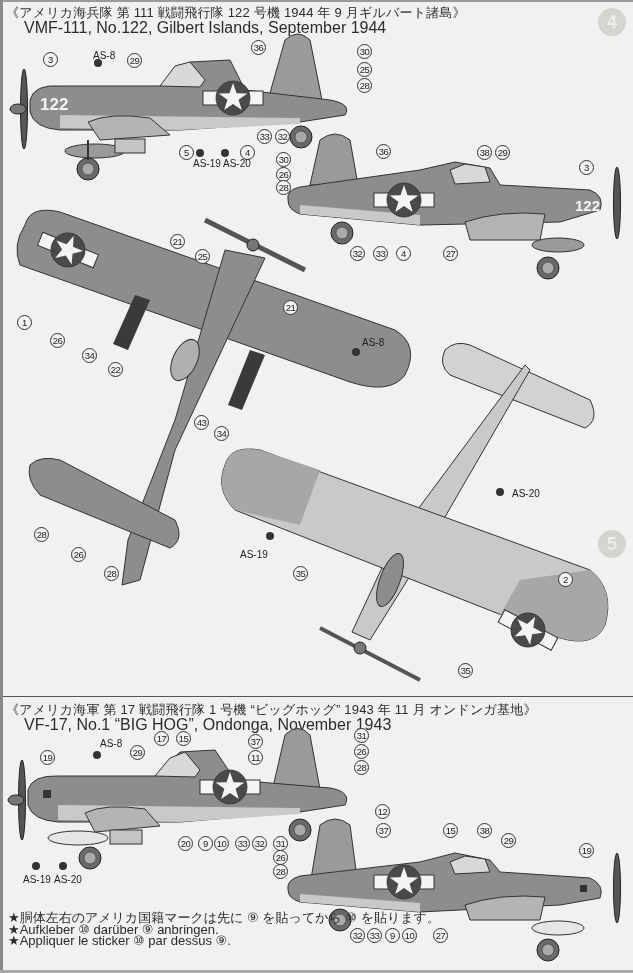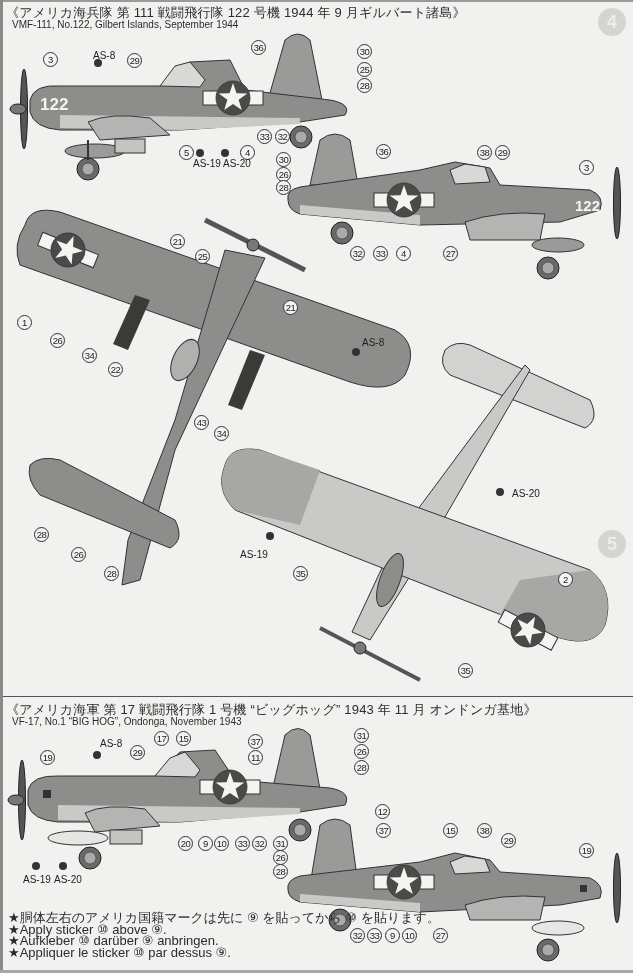--- a/index.html
+++ b/index.html
@@ -6,21 +6,21 @@
   body {
     width:633px; height:973px; position:relative; overflow:hidden;
     background:#f1f1ef;
     font-family:"Liberation Sans","DejaVu Sans",sans-serif;
     color:#2a2a2a;
   }
   .page-border-left { position:absolute; left:0; top:0; width:3px; height:973px; background:#8a8a88; }
   .page-border-top { position:absolute; left:0; top:0; width:633px; height:2px; background:#9a9a98; }
   .page-border-bottom { position:absolute; left:0; bottom:0; width:633px; height:3px; background:#a8a8a6; }
   .section-title-jp { position:absolute; left:6px; font-size:13px; letter-spacing:0.2px; white-space:nowrap; color:#2c2c2c; }
-  .section-title-en { position:absolute; left:12px; font-size:10px; white-space:nowrap; color:#2c2c2c; }
+  .section-title-en { position:absolute; left:24px; font-size:16px; white-space:nowrap; color:#2c2c2c; }
   .divider { position:absolute; left:3px; width:630px; height:1px; background:#555; }
   svg.art { position:absolute; left:0; top:0; }
   .callout { position:absolute; font-size:9.5px; width:13px; height:13px; line-height:13px; text-align:center;
     border:1px solid #333; border-radius:50%; background:#f3f3f1; color:#222; font-family:"Liberation Sans Narrow","Liberation Sans",sans-serif; letter-spacing:-0.5px;}
   .as-label { position:absolute; font-size:10px; color:#222; white-space:nowrap; }
   .notes { position:absolute; left:8px; top:912px; font-size:13px; line-height:11.5px; color:#2a2a2a; }
   .notes div { white-space:nowrap; }
   .ghost-circle { position:absolute; width:28px; height:28px; border-radius:50%; background:#d4d4d1; color:#ececea; font-size:18px; line-height:28px; text-align:center; font-weight:bold; }
 </style>
 </head>
@@ -246,16 +246,15 @@
 <div class="callout" style="left:501px;top:833px;">29</div>
 <div class="callout" style="left:579px;top:843px;">19</div>
 <div class="callout" style="left:350px;top:928px;">32</div>
 <div class="callout" style="left:367px;top:928px;">33</div>
 <div class="callout" style="left:385px;top:928px;">9</div>
 <div class="callout" style="left:402px;top:928px;">10</div>
 <div class="callout" style="left:433px;top:928px;">27</div>
 
 <div class="notes">
   <div>★胴体左右のアメリカ国籍マークは先に ⑨ を貼ってから ⑩ を貼ります。</div>
-  <div>★Apply sticker ⑩ above ⑨.</div>
   <div>★Aufkleber ⑩ darüber ⑨ anbringen.</div>
   <div>★Appliquer le sticker ⑩ par dessus ⑨.</div>
 </div>
 
 </body></html>

